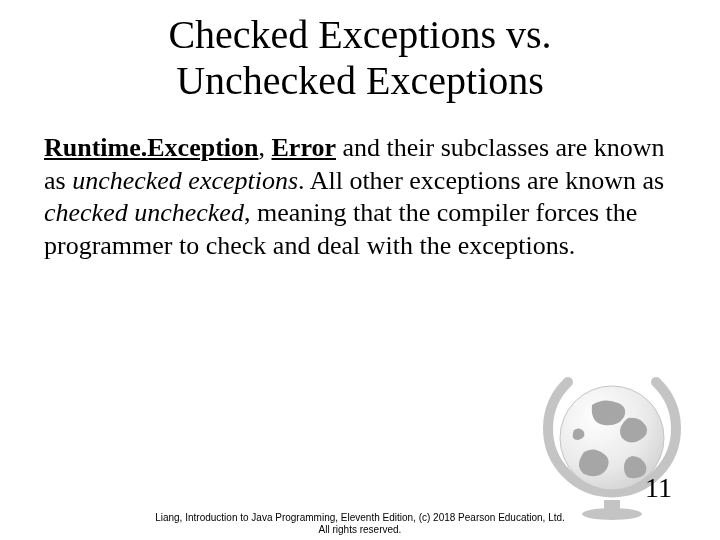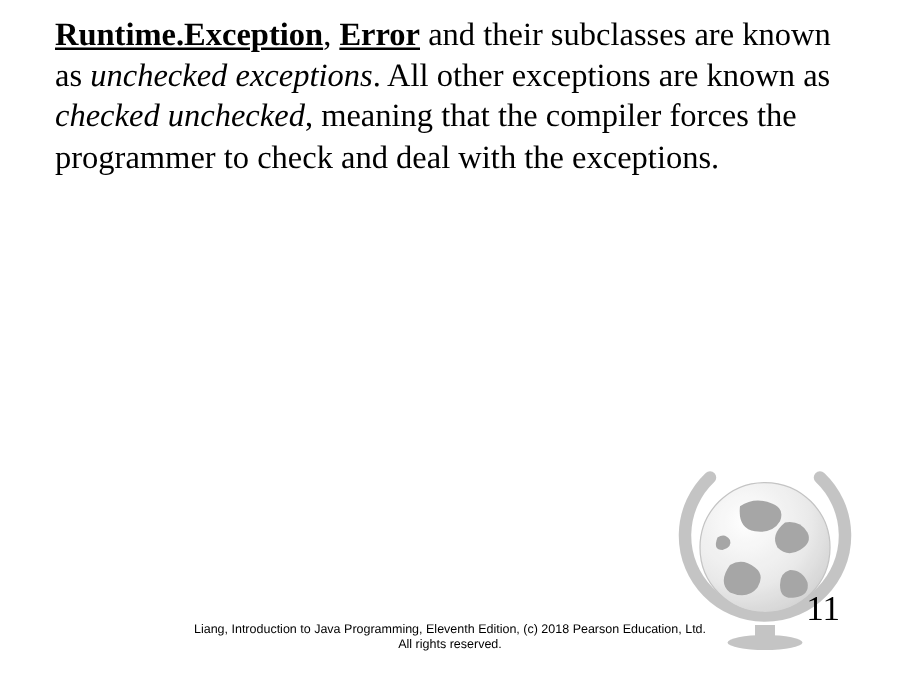--- a/index.html
+++ b/index.html
@@ -26,21 +26,21 @@
   .body-text {
     font-size: 26px;
     line-height: 1.25;
     text-align: left;
     padding: 0 4px;
   }
   .body-text .u { text-decoration: underline; font-weight: bold; }
   .body-text .i { font-style: italic; }
   .footer {
     position: absolute;
-    bottom: 18px;
+    bottom: 4px;
     left: 0;
     width: 100%;
     text-align: center;
     font-family: Arial, Helvetica, sans-serif;
     font-size: 10px;
     line-height: 1.2;
     color: #000;
   }
   .page-number {
     position: absolute;
@@ -57,20 +57,24 @@
     width: 160px;
     height: 160px;
     opacity: 0.88;
   }
 </style>
 </head>
 <body>
 
 <div class="slide">
 
+  <h1 class="title">
+    <span>Checked Exceptions vs.</span><br>
+    <span>Unchecked Exceptions</span>
+  </h1>
 
   <p class="body-text">
     <span class="u">Runtime.Exception</span><span>, </span><span class="u">Error</span><span> and their subclasses are known as </span><span class="i">unchecked exceptions</span><span>. All other exceptions are known as </span><span class="i">checked unchecked</span><span>, meaning that the compiler forces the programmer to check and deal with the exceptions.</span>
   </p>
 
   <div class="globe">
     <svg viewBox="0 0 160 160" width="160" height="160">
 
       <path d="M 36 22 A 64 64 0 1 0 124 22" fill="none" stroke="#bdbdbd" stroke-width="10" stroke-linecap="round"></path>
 

